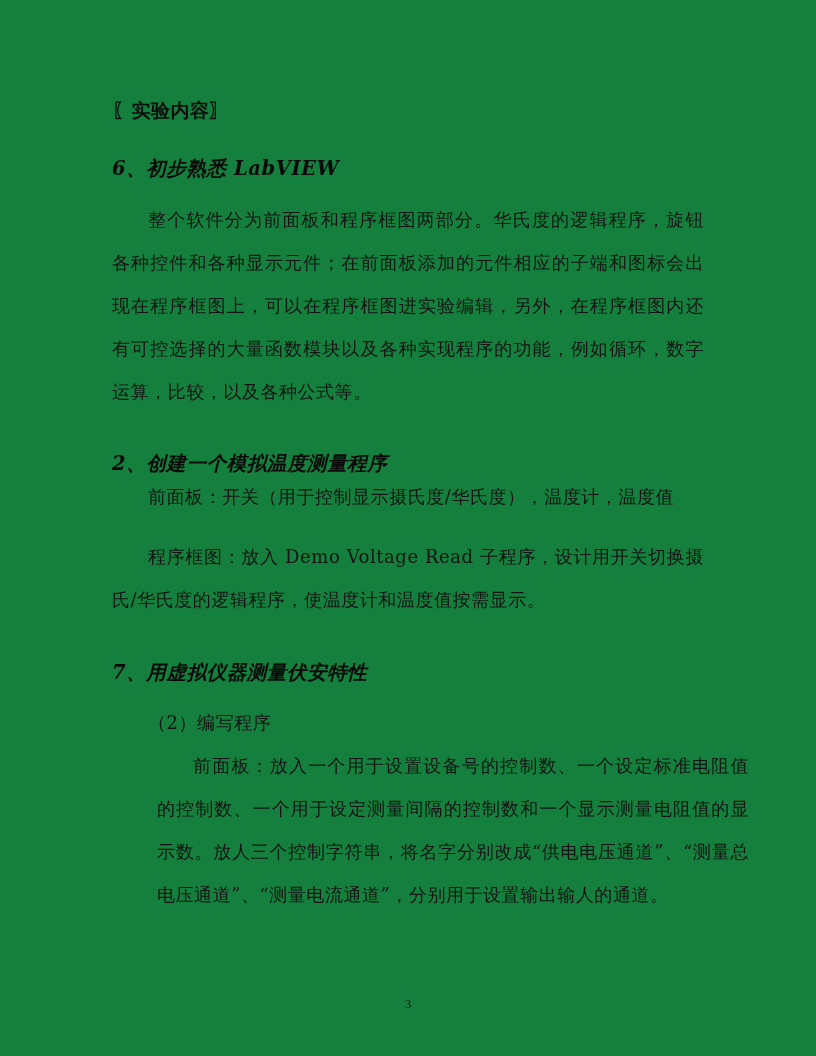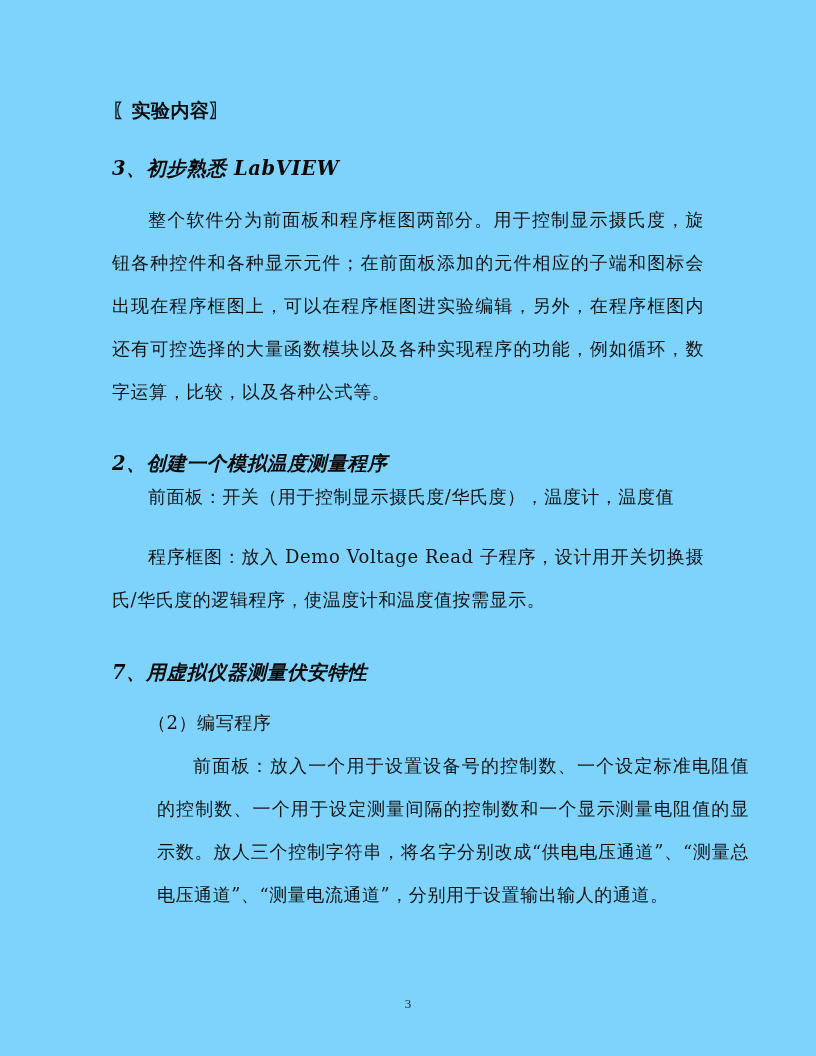--- a/index.html
+++ b/index.html
@@ -16,21 +16,21 @@
     color: #111111;
     -webkit-font-smoothing: antialiased;
   }
 
   .page {
     position: absolute;
     left: 0;
     top: 0;
     width: 816px;
     height: 1056px;
-    background: #7dd3fc;
+    background: #15803d;
   }
 
   
   .content {
     position: absolute;
     left: 112px;
     top: 96px;
     width: 592px;
   }
 
@@ -90,25 +90,25 @@
 
 <div class="page">
 
   <div class="content">
 
     <div class="blk" style="top:0px;">
       <div class="section-title">〖实验内容〗</div>
     </div>
 
     <div class="blk" style="top:58px;">
-      <div class="heading">3、初步熟悉 LabVIEW</div>
+      <div class="heading">6、初步熟悉 LabVIEW</div>
     </div>
 
     <div class="blk" style="top:102px;">
-      <p class="para">整个软件分为前面板和程序框图两部分。用于控制显示摄氏度，旋钮各种控件和各种显示元件；在前面板添加的元件相应的子端和图标会出现在程序框图上，可以在程序框图进实验编辑，另外，在程序框图内还有可控选择的大量函数模块以及各种实现程序的功能，例如循环，数字运算，比较，以及各种公式等。</p>
+      <p class="para">整个软件分为前面板和程序框图两部分。华氏度的逻辑程序，旋钮各种控件和各种显示元件；在前面板添加的元件相应的子端和图标会出现在程序框图上，可以在程序框图进实验编辑，另外，在程序框图内还有可控选择的大量函数模块以及各种实现程序的功能，例如循环，数字运算，比较，以及各种公式等。</p>
     </div>
 
     <div class="blk" style="top:353px;">
       <div class="heading">2、创建一个模拟温度测量程序</div>
     </div>
 
     <div class="blk" style="top:379px;">
       <p class="para">前面板：开关（用于控制显示摄氏度/华氏度），温度计，温度值</p>
     </div>
 

